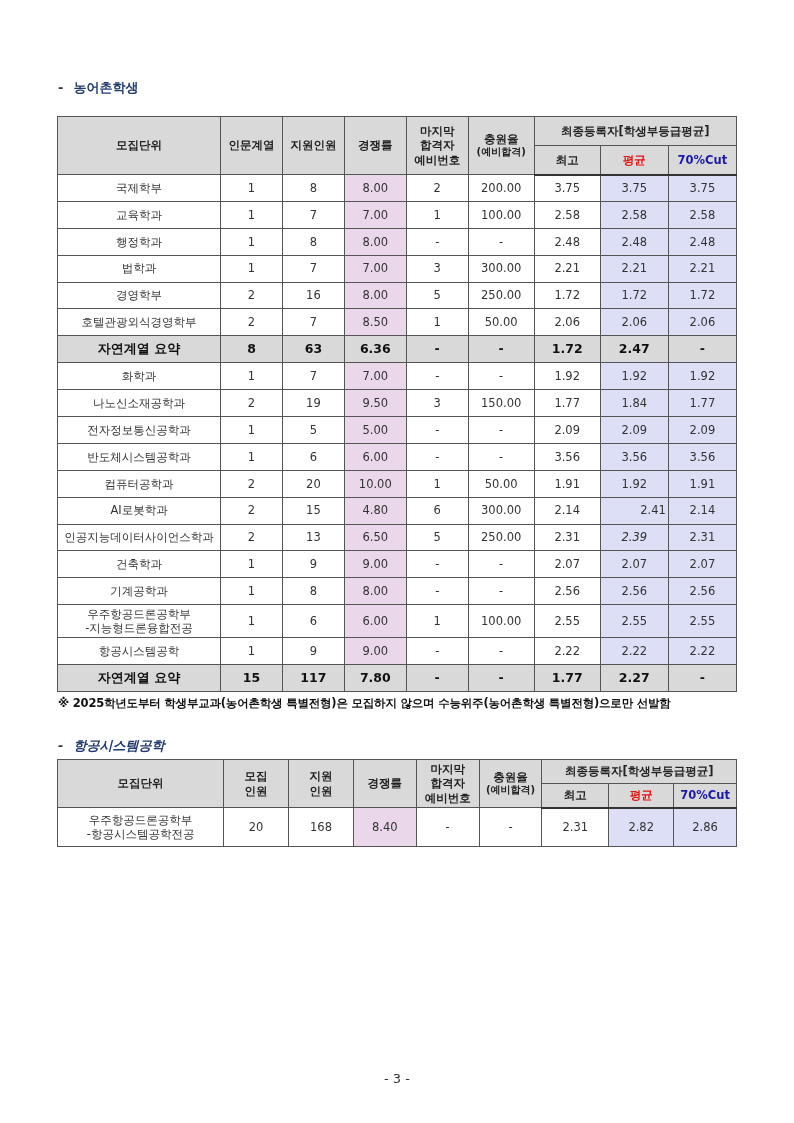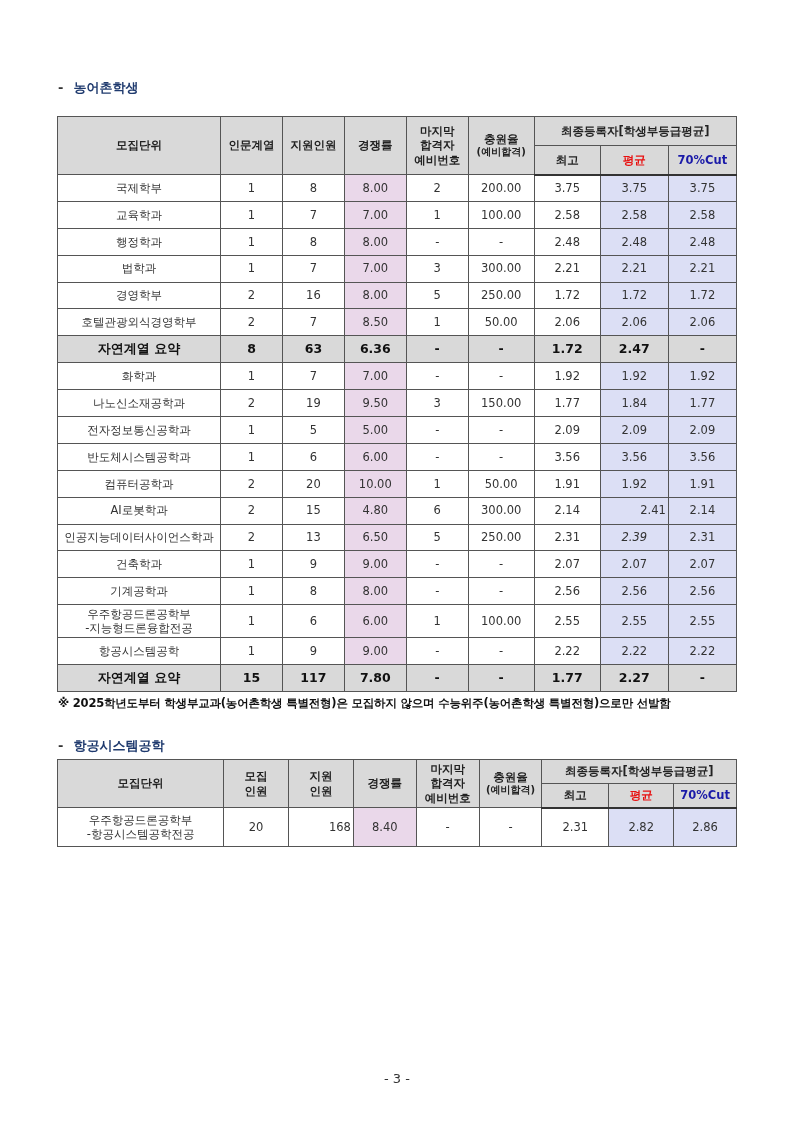--- a/index.html
+++ b/index.html
@@ -293,21 +293,21 @@
         <td style="white-space: pre-line;">-</td>
         <td style="white-space: pre-line;">1.77</td>
         <td class="avg" style="white-space: pre-line;">2.27</td>
         <td class="cut" style="white-space: pre-line;">-</td>
       </tr>
     </tbody>
 </table>
 
 <div class="note">※ 2025학년도부터 학생부교과(농어촌학생 특별전형)은 모집하지 않으며 수능위주(농어촌학생 특별전형)으로만 선발함</div>
 
-<div class="section-title" style="top:737px;">
+<div class="section-title" style="top:737px;font-style:italic;">
   <span class="dash">-</span><span>항공시스템공학</span>
 </div>
 
 <table id="t2">
   <colgroup>
     <col style="width:164px">
       <col style="width:64px">
       <col style="width:64px">
       <col style="width:62px">
     <col style="width:62px">
@@ -337,21 +337,21 @@
       <th>최고</th>
       <th class="red">평균</th>
       <th class="blue">70%Cut</th>
     </tr>
   </thead>
   <tbody id="t2-body">
       <tr class="body-row" style="height: 39px;">
         <td class="label" style="white-space: pre-line;">우주항공드론공학부
 -항공시스템공학전공</td>
         <td style="white-space: pre-line;">20</td>
-        <td style="white-space: pre-line; text-align: right;">168</td>
+        <td style="white-space: pre-line;">168</td>
         <td class="rate" style="white-space: pre-line;">8.40</td>
         <td style="white-space: pre-line;">-</td>
         <td style="white-space: pre-line;">-</td>
         <td style="white-space: pre-line;">2.31</td>
         <td class="avg" style="white-space: pre-line;">2.82</td>
         <td class="cut" style="white-space: pre-line;">2.86</td>
       </tr>
     </tbody>
 </table>
 

